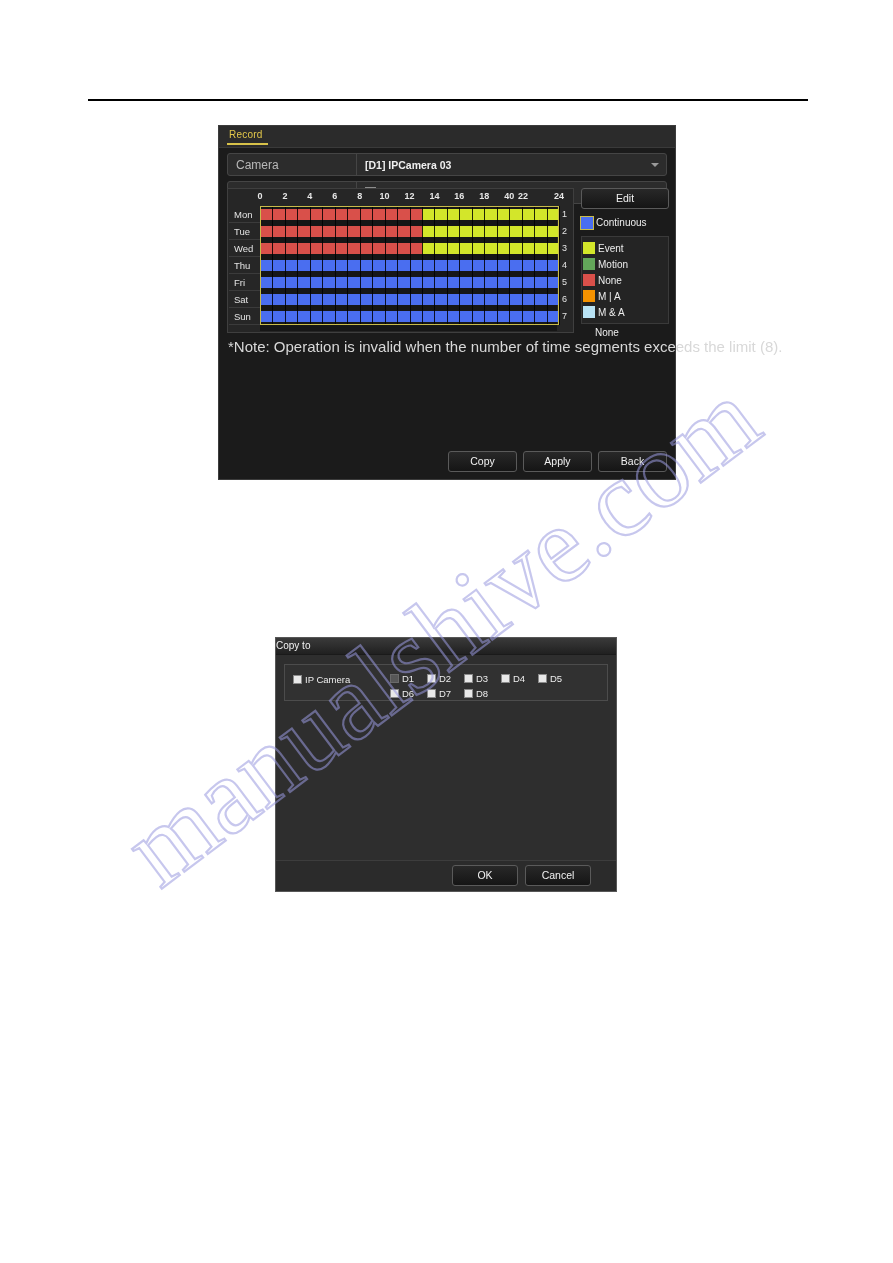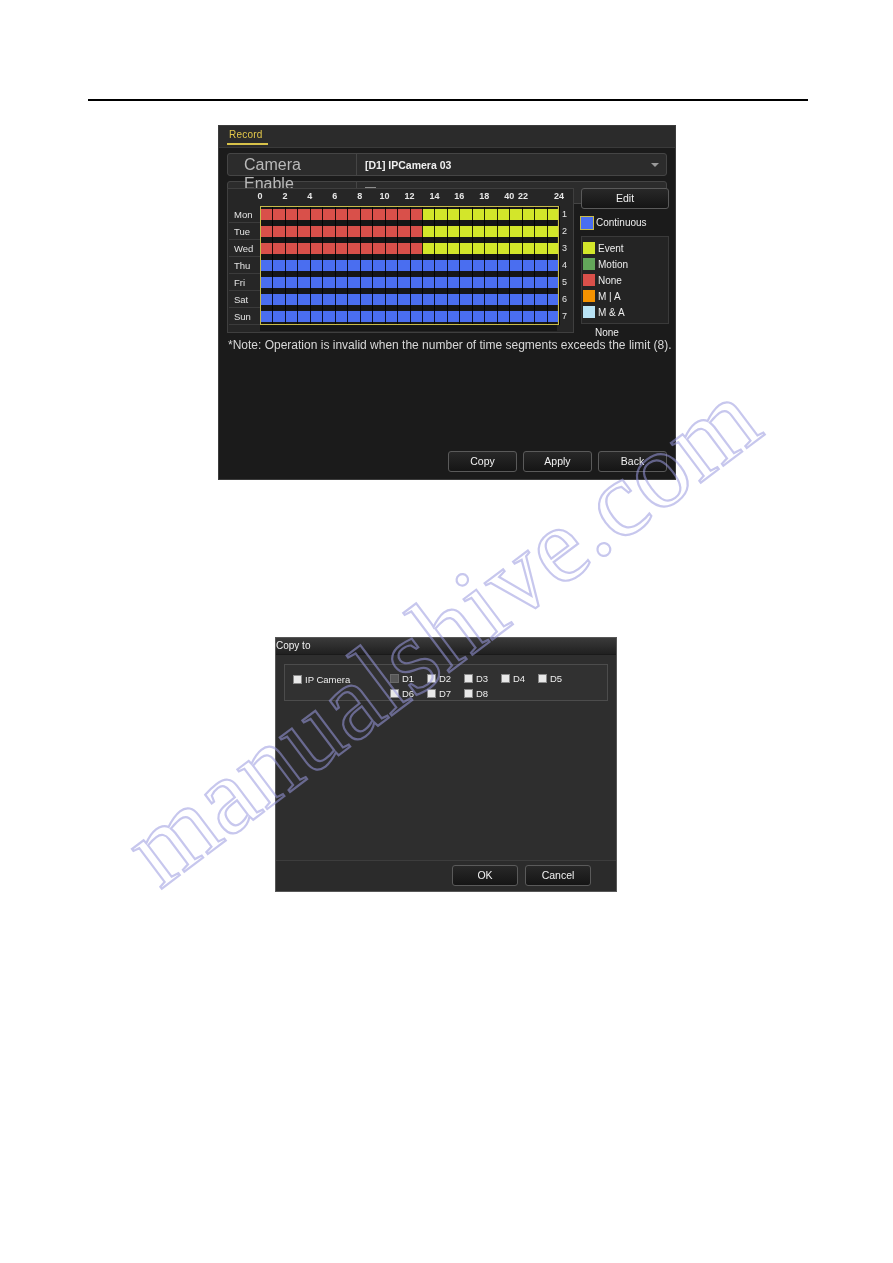--- a/index.html
+++ b/index.html
@@ -78,22 +78,22 @@
     background: #2c2c2c;
     border: 1px solid #454545;
     border-radius: 3px;
     display: flex;
     align-items: center;
     box-sizing: border-box;
     position: relative;
   }
   .field-label {
     width: 128px;
-    padding-left: 16px;
-    font-size: 16px;
+    padding-left: 8px;
+    font-size: 12px;
     color: #b9b9b9;
     box-sizing: border-box;
   }
   .field-sep {
     width: 1px;
     align-self: stretch;
     background: #454545;
   }
   .field-value {
     flex: 1;
@@ -281,21 +281,21 @@
     font-size: 10px;
     color: #ededed;
     padding-left: 14px;
     margin-top: 3px;
   }
 
   .note {
     position: absolute;
     left: 9px;
     top: 212px;
-    font-size: 12px;
+    font-size: 15px;
     color: #d8d8d8;
     white-space: nowrap;
   }
 
   .footer-btns {
     position: absolute;
     right: 8px;
     bottom: 7px;
     display: flex;
     gap: 6px;

